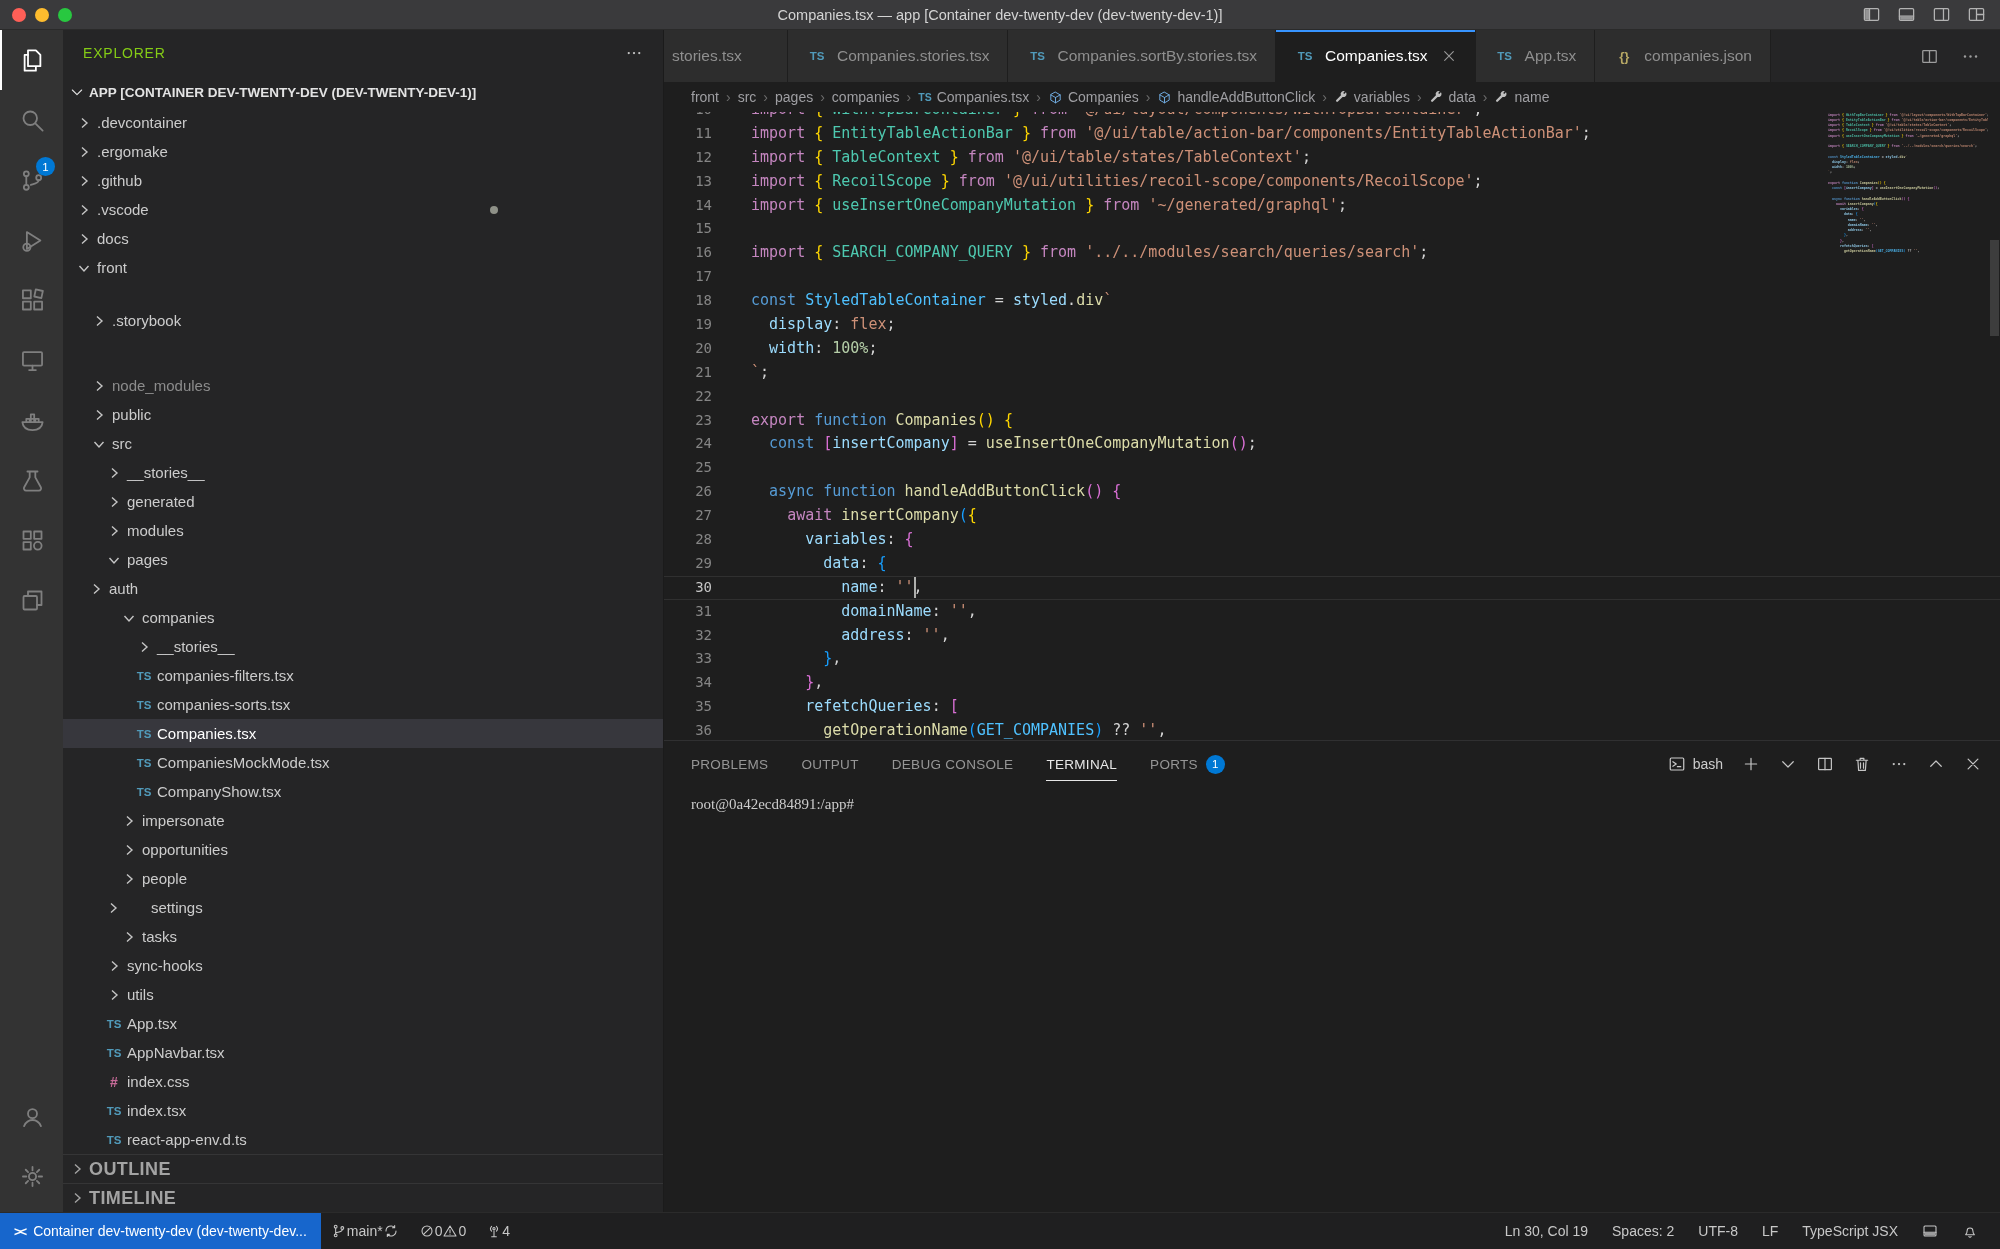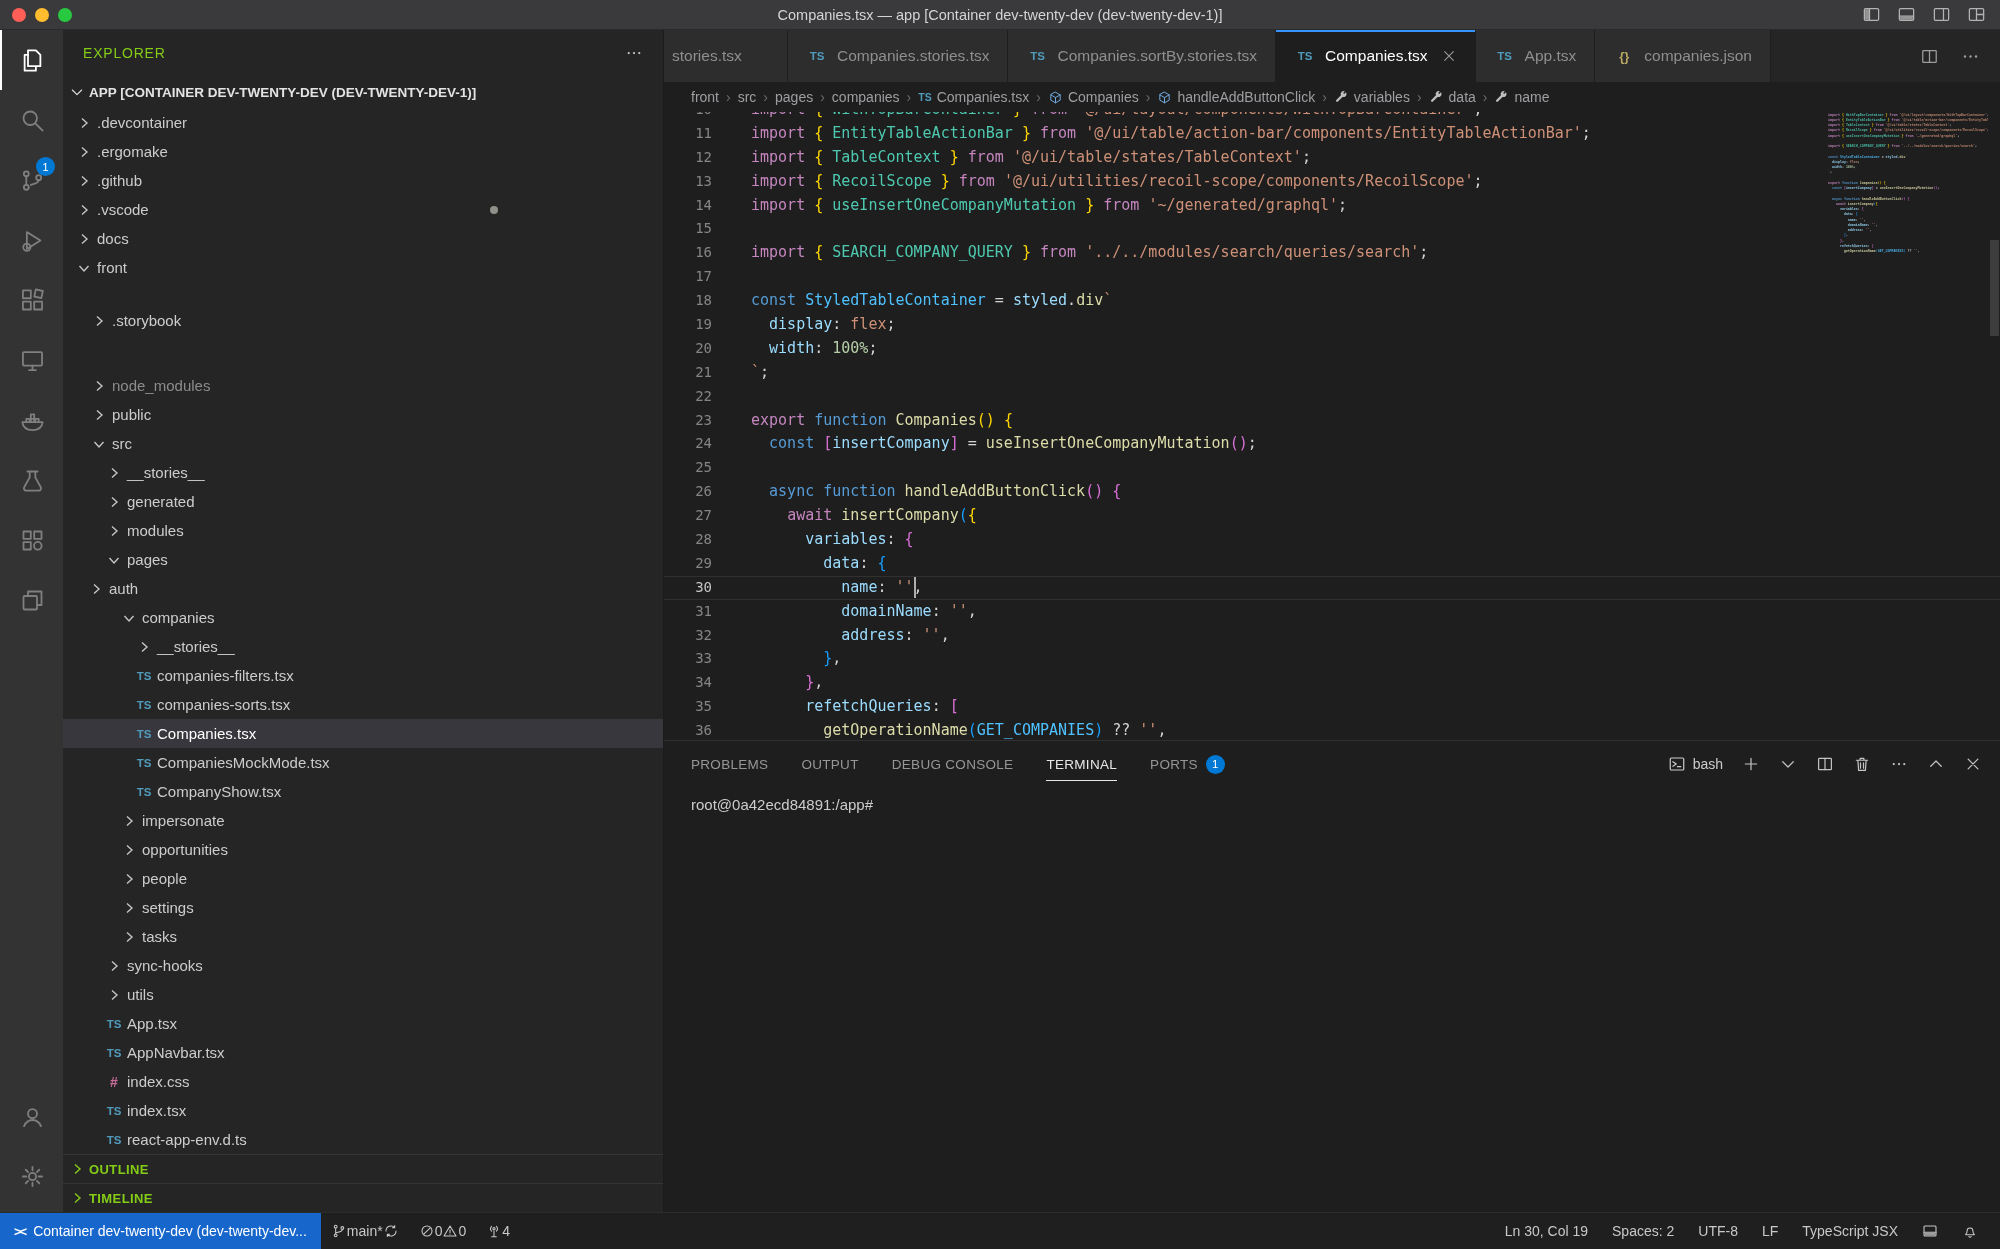--- a/index.html
+++ b/index.html
@@ -37,21 +37,21 @@
   .tree-row.selected{background:#37373d;color:#fff}
   .tree-row.dimmed{color:#8c8c8c}
   .chev{width:22px;height:16px;display:inline-flex;align-items:center;justify-content:center;color:#c5c5c5;flex:none}
   .chev svg{width:16px;height:16px}
   .chev.open svg{transform:rotate(90deg)}
   .ficon{width:22px;display:inline-flex;justify-content:center;font-weight:700;font-size:11.5px;flex:none}
   .ficon.ts{color:#519aba}.ficon.css{color:#c76b98;font-size:14px}.ficon.json{color:#b8a965;font-size:13px}
   .tree-label{margin-left:2px}
   .mod-dot{position:absolute;right:165px;top:11px;width:8px;height:8px;border-radius:50%;background:#8f9188}
   .side-bottom{margin-top:auto}
-  .side-section{height:29px;border-top:1px solid #353536;display:flex;align-items:center;gap:4px;padding-left:6px;font-size:13px;font-weight:700;letter-spacing:.4px;color:#84cc16;cursor:pointer}
+  .side-section{height:29px;border-top:1px solid #353536;display:flex;align-items:center;gap:4px;padding-left:6px;font-size:18px;font-weight:700;letter-spacing:.4px;color:#a3a3a3;cursor:pointer}
   .side-section .icon{width:16px;height:16px}
 
   
   .editor-col{flex:1;display:flex;flex-direction:column;min-width:0;border-left:1px solid #1b1b1b}
   .tabbar{height:52px;background:#252526;display:flex;align-items:stretch;flex:none}
   .tab{display:flex;align-items:center;gap:9px;padding:0 18px;background:#2d2d2d;color:#8f8f8f;font-size:15.5px;border-right:1px solid #1e1e1e;position:relative;cursor:pointer;white-space:nowrap}
   .tab.active{background:#1e1e1e;color:#fff}
   .tab.active::before{content:"";position:absolute;left:0;right:0;top:0;height:2px;background:#3794ff}
   .tab.partial{width:124px;overflow:hidden;padding:0 8px;justify-content:flex-start}
   .tab .close{width:16px;height:16px;color:#9b9b9b;margin-left:4px}
@@ -85,21 +85,21 @@
   
   .panel{height:472px;background:#1e1e1e;border-top:1px solid #303031;display:flex;flex-direction:column;flex:none}
   .panel-header{height:46px;display:flex;align-items:center;padding:0 18px 0 27px;flex:none}
   .panel-tab{margin-right:33px;font-size:13.5px;letter-spacing:.3px;color:#969696;height:100%;display:flex;align-items:center;gap:8px;position:relative;cursor:pointer;white-space:nowrap}
   .panel-tab.active{color:#e7e7e7}
   .panel-tab.active::after{content:"";position:absolute;left:0;right:0;bottom:6px;height:1.5px;background:#e7e7e7}
   .pbadge{width:19px;height:19px;border-radius:50%;background:#0078d4;color:#fff;font-size:11.5px;display:flex;align-items:center;justify-content:center}
   .panel-actions{margin-left:auto;display:flex;align-items:center;gap:19px;color:#c5c5c5}
   .panel-actions .icon{width:18px;height:18px;cursor:pointer}
   .shell-item{display:flex;align-items:center;gap:7px;font-size:14px;color:#cccccc;cursor:pointer}
-  .terminal-body{padding:9px 27px;font-family:Liberation Sans, sans-serif;font-size:15px;color:#cccccc}
+  .terminal-body{padding:9px 27px;font-family:Liberation Serif, serif;font-size:15px;color:#cccccc}
 
   
   .statusbar{height:37px;background:#1f1f20;border-top:1px solid #2b2b2b;display:flex;align-items:center;font-size:14px;color:#c8c8c8}
   .sb-remote{height:100%;background:#1766cc;color:#fff;display:flex;align-items:center;gap:8px;padding:0 14px;max-width:390px;white-space:nowrap;overflow:hidden;cursor:pointer;font-size:14px}
   .sb-remote .rsym{font-weight:700;letter-spacing:-2px;font-size:13px}
   .sb-item{display:flex;align-items:center;gap:0;padding:0 10px;height:100%;cursor:pointer;white-space:nowrap}
   .sb-item .icon{width:16px;height:16px}
   .sb-right{margin-left:auto;display:flex;align-items:center;height:100%;padding-right:10px}
   .sb-right .sb-item{padding:0 12px}
 </style>
@@ -439,21 +439,21 @@
             <span class="tree-label">opportunities</span>
           </div>
           <div class="tree-row" style="padding-left: 55px;">
             <span class="chev">
               <svg viewBox="0 0 16 16" fill="none" stroke="currentColor" stroke-width="1.4">
                 <path d="M6 3.5L11 8l-5 4.5"></path>
               </svg>
             </span>
             <span class="tree-label">people</span>
           </div>
-          <div class="tree-row" style="padding-left: 55px;">
+          <div class="tree-row" style="padding-left: 39px; gap: 25px;">
             <span class="chev">
               <svg viewBox="0 0 16 16" fill="none" stroke="currentColor" stroke-width="1.4">
                 <path d="M6 3.5L11 8l-5 4.5"></path>
               </svg>
             </span>
             <span class="tree-label">settings</span>
           </div>
           <div class="tree-row" style="padding-left: 55px;">
             <span class="chev">
               <svg viewBox="0 0 16 16" fill="none" stroke="currentColor" stroke-width="1.4">

